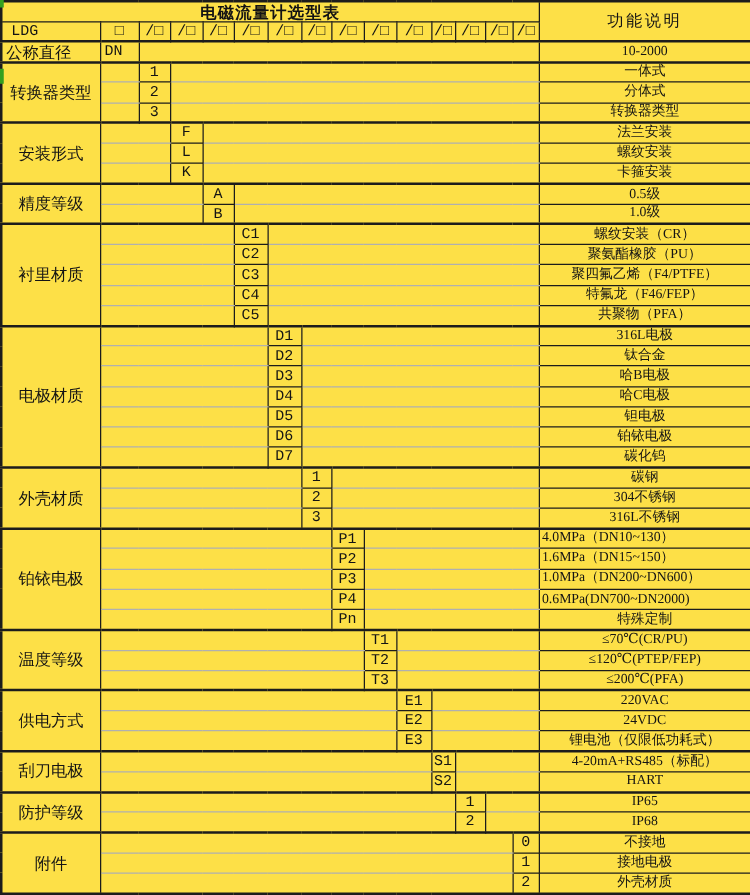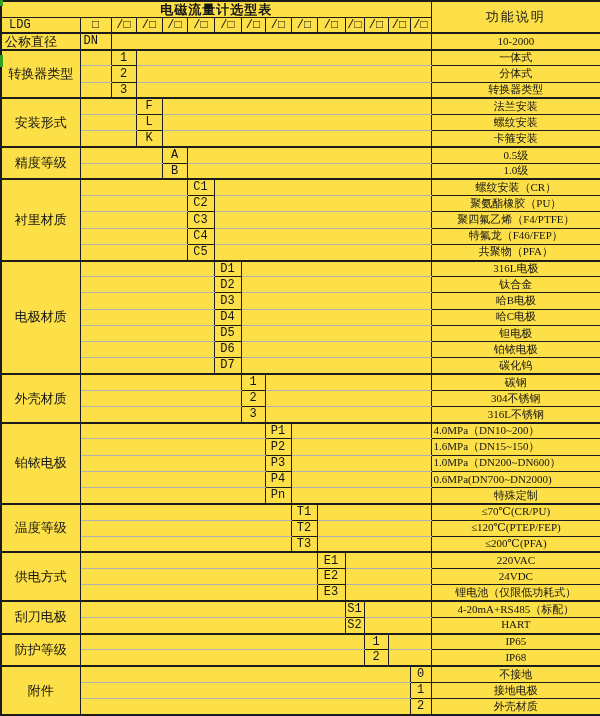--- a/index.html
+++ b/index.html
@@ -215,21 +215,21 @@
           <td class="span" colspan="6"></td>
           <td class="code">3</td>
           <td class="span" colspan="7"></td>
           <td class="func">316L不锈钢</td>
         </tr>
         <tr class="gstart">
           <td class="label" rowspan="5">铂铱电极</td>
           <td class="span" colspan="7"></td>
           <td class="code">P1</td>
           <td class="span" colspan="6"></td>
-          <td class="func alignleft">4.0MPa（DN10~200）</td>
+          <td class="func alignleft">4.0MPa（DN10~130）</td>
         </tr>
         <tr>
           <td class="span" colspan="7"></td>
           <td class="code">P2</td>
           <td class="span" colspan="6"></td>
           <td class="func alignleft">1.6MPa（DN15~150）</td>
         </tr>
         <tr>
           <td class="span" colspan="7"></td>
           <td class="code">P3</td>

